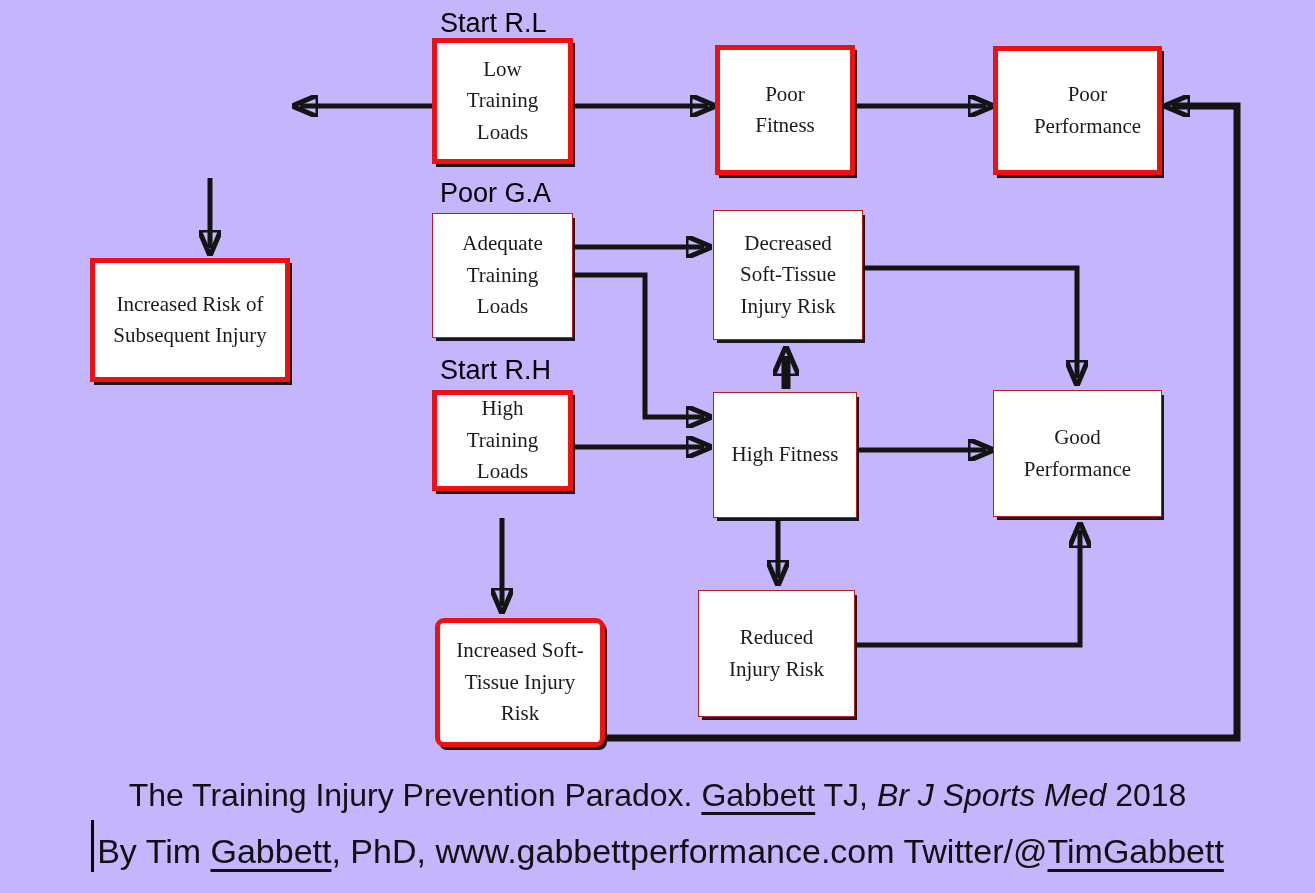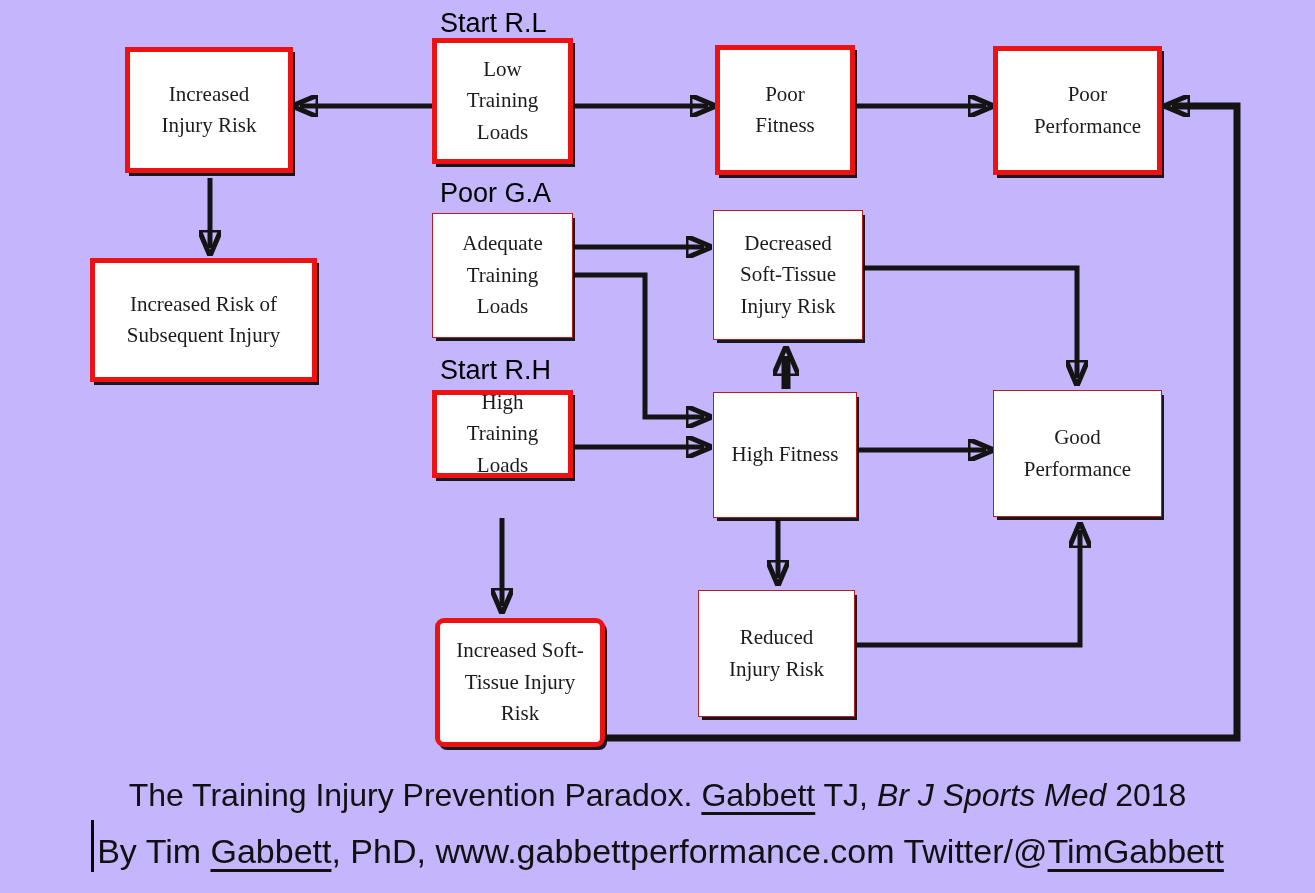--- a/index.html
+++ b/index.html
@@ -20,24 +20,24 @@
     box-sizing:border-box;padding:0 16px;
   }
   .node.red{border:5px solid #ed1111;}
   .node.green{border:1px solid #b91c1c;}
 
   
   .n-iir{left:125px;top:47px;width:168px;height:126px;}
   .n-ltl{left:432px;top:38px;width:141px;height:126px;}
   .n-pf{left:715px;top:45px;width:140px;height:130px;justify-content:center;}
   .n-pp{left:993px;top:46px;width:169px;height:129px;padding-left:36px;}
-  .n-irsi{left:90px;top:258px;width:227px;height:124px;}
+  .n-irsi{left:90px;top:258px;width:200px;height:124px;}
   .n-atl{left:432px;top:213px;width:141px;height:125px;}
   .n-dst{left:713px;top:210px;width:150px;height:130px;padding:0 12px;}
-  .n-htl{left:432px;top:390px;width:141px;height:88px;}
+  .n-htl{left:432px;top:390px;width:141px;height:101px;}
   .n-hf{left:713px;top:392px;width:144px;height:126px;}
   .n-gp{left:993px;top:390px;width:169px;height:127px;}
   .n-ist{left:435px;top:618px;width:170px;height:129px;padding:0 14px;border-radius:9px;}
   .n-rir{left:698px;top:590px;width:157px;height:127px;}
 
   .start-tag{
     position:absolute;font-size:27px;color:#000;white-space:nowrap;
     font-family:"Liberation Sans",sans-serif;
   }
   .t-rl{left:440px;top:8px;}
@@ -87,23 +87,20 @@
     <path d="M502 518 V606" marker-end="url(#ah)"></path>
     <path d="M778 520 V578" marker-end="url(#ah)"></path>
     <path d="M857 645 H1080 V530" marker-end="url(#ah)"></path>
     <path class="loop" d="M602 738 H1237 V106 H1172" marker-end="url(#ah)"></path>
   </svg>
 
   <div class="start-tag t-rl">Start R.L</div>
   <div class="start-tag t-ga">Poor G.A</div>
   <div class="start-tag t-rh">Start R.H</div>
 
-  <div class="node red n-iir">
-    <span>Increased Injury Risk</span>
-  </div>
   <div class="node red n-ltl">
     <span>Low Training Loads</span>
   </div>
   <div class="node red n-pf">
     <span>Poor Fitness</span>
   </div>
   <div class="node red n-pp">
     <span>Poor Performance</span>
   </div>
   <div class="node red n-irsi">

